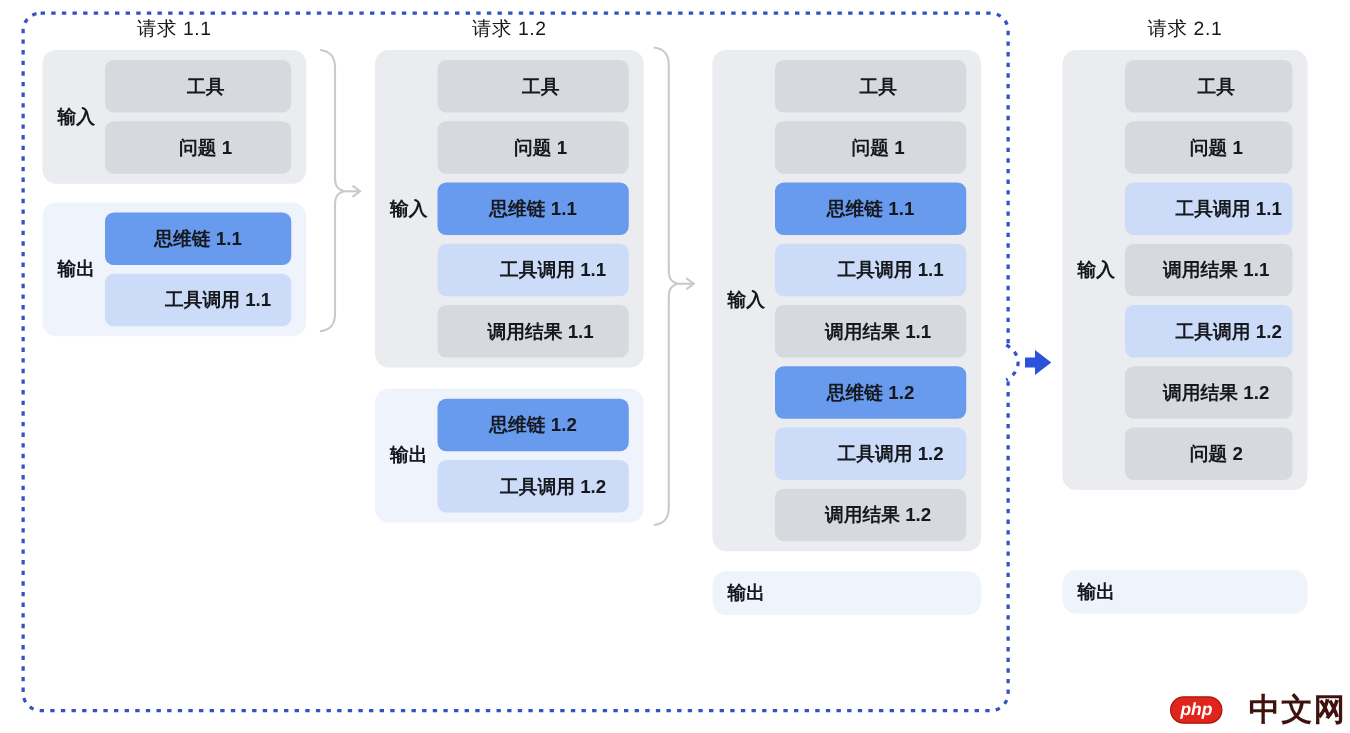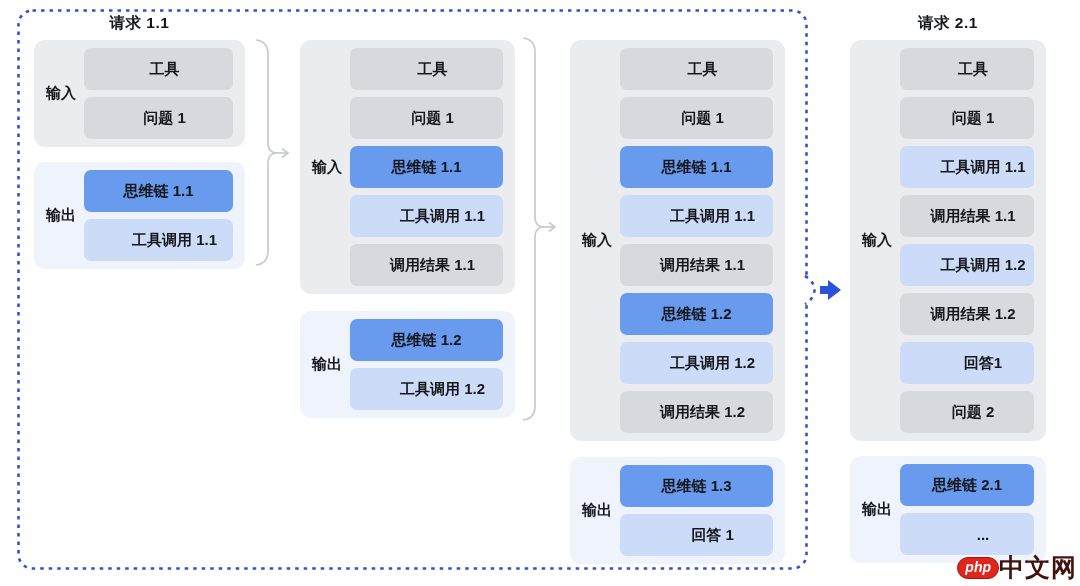--- a/index.html
+++ b/index.html
@@ -17,21 +17,21 @@
   }
   html,body{margin:0;padding:0;background:#ffffff;}
   .canvas{
     position:relative;width:1080px;height:586px;background:#ffffff;overflow:hidden;
     font-family:"Liberation Sans","DejaVu Sans",sans-serif;color:var(--text);
   }
   svg.overlay{position:absolute;left:0;top:0;z-index:1;}
   .column{position:absolute;top:0;height:586px;z-index:2;}
   .col-title{
     position:absolute;top:13px;left:0;right:0;text-align:center;
-    font-size:15.5px;font-weight:bold;letter-spacing:0.5px;
+    font-size:15.5px;font-weight:normal;letter-spacing:0.5px;
   }
   .group{
     position:absolute;left:0;right:0;
     display:flex;align-items:center;
     padding:8px 12px 8px 4px;border-radius:11px;box-sizing:border-box;
   }
   .group-gray{background:var(--group-gray);}
   .group-blue{background:var(--group-blue);}
   .group-label{
     flex:0 0 46px;text-align:center;font-size:15px;font-weight:bold;
@@ -39,21 +39,21 @@
   .group-items{flex:1;display:flex;flex-direction:column;gap:7px;}
   .box{
     height:42px;border-radius:7px;display:flex;align-items:center;justify-content:center;
     font-size:15px;font-weight:bold;color:var(--text);
   }
   .box-gray{background:var(--gray);padding-left:12px;}
   .box-blue{background:var(--blue);}
   .box-lightblue{background:var(--lightblue);padding-left:32px;}
   .watermark{
     position:absolute;right:3px;bottom:2px;z-index:3;
-    display:flex;align-items:center;gap:0;
+    display:flex;align-items:center;gap:21px;
   }
   .php-badge{
     background:var(--logo-red);border:1px solid #A81209;border-radius:12px;
     color:#ffffff;font-style:italic;font-weight:bold;font-size:14px;
     padding:1px 7px 3px 7px;line-height:16px;
   }
   .site-name{font-weight:800;font-size:25px;color:var(--logo-dark);letter-spacing:1px;}
 </style>
 </head>
 <body>
@@ -97,20 +97,21 @@
     <div class="group group-blue" style="top:162px;">
       <div class="group-label">输出</div>
       <div class="group-items">
           <div class="box box-blue">思维链 1.1</div>
           <div class="box box-lightblue">工具调用 1.1</div>
         </div>
     </div>
   </div>
 
   <div class="column" style="left:300px;width:215px;">
+    <div class="col-title">请求 1.2</div>
     <div class="group group-gray" style="top:40px;">
       <div class="group-label">输入</div>
       <div class="group-items">
           <div class="box box-gray">工具</div>
           <div class="box box-gray">问题 1</div>
           <div class="box box-blue">思维链 1.1</div>
           <div class="box box-lightblue">工具调用 1.1</div>
           <div class="box box-gray">调用结果 1.1</div>
         </div>
     </div>
@@ -132,48 +133,39 @@
           <div class="box box-blue">思维链 1.1</div>
           <div class="box box-lightblue">工具调用 1.1</div>
           <div class="box box-gray">调用结果 1.1</div>
           <div class="box box-blue">思维链 1.2</div>
           <div class="box box-lightblue">工具调用 1.2</div>
           <div class="box box-gray">调用结果 1.2</div>
         </div>
     </div>
     <div class="group group-blue" style="top:457px;">
       <div class="group-label">输出</div>
-      <div class="group-items">
-          <div class="box box-blue">思维链 1.3</div>
-          <div class="box box-lightblue">回答 1</div>
-        </div>
     </div>
   </div>
 
   <div class="column" style="left:850px;width:196px;">
     <div class="col-title">请求 2.1</div>
     <div class="group group-gray" style="top:40px;">
       <div class="group-label">输入</div>
       <div class="group-items">
           <div class="box box-gray">工具</div>
           <div class="box box-gray">问题 1</div>
           <div class="box box-lightblue">工具调用 1.1</div>
           <div class="box box-gray">调用结果 1.1</div>
           <div class="box box-lightblue">工具调用 1.2</div>
           <div class="box box-gray">调用结果 1.2</div>
-          <div class="box box-lightblue">回答1</div>
           <div class="box box-gray">问题 2</div>
         </div>
     </div>
     <div class="group group-blue" style="top:456px;">
       <div class="group-label">输出</div>
-      <div class="group-items">
-          <div class="box box-blue">思维链 2.1</div>
-          <div class="box box-lightblue">...</div>
-        </div>
     </div>
   </div>
 
   <div class="watermark">
     <span class="php-badge">php</span>
     <span class="site-name">中文网</span>
   </div>
 
 </div>
 

